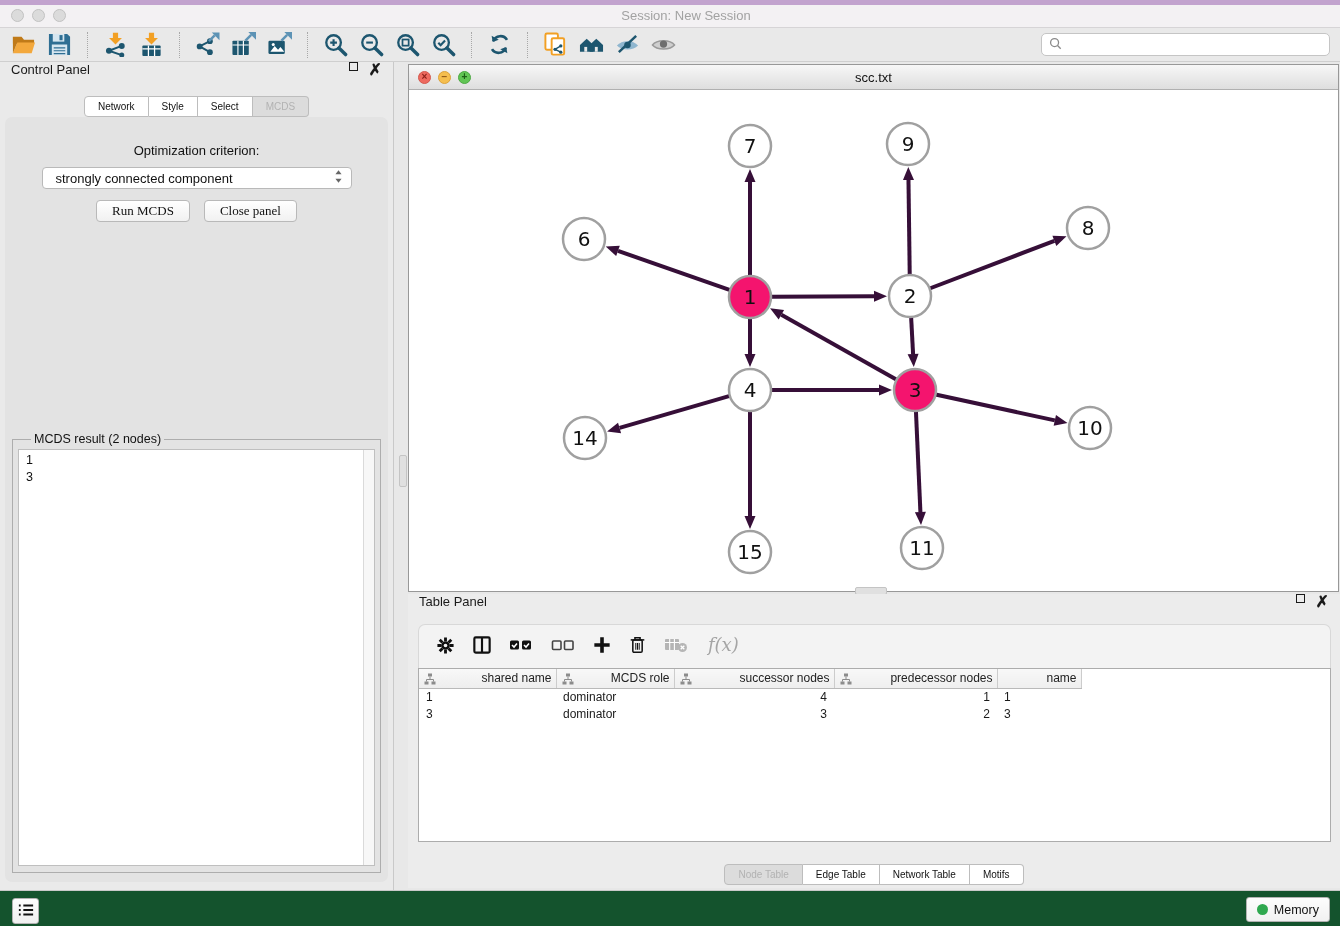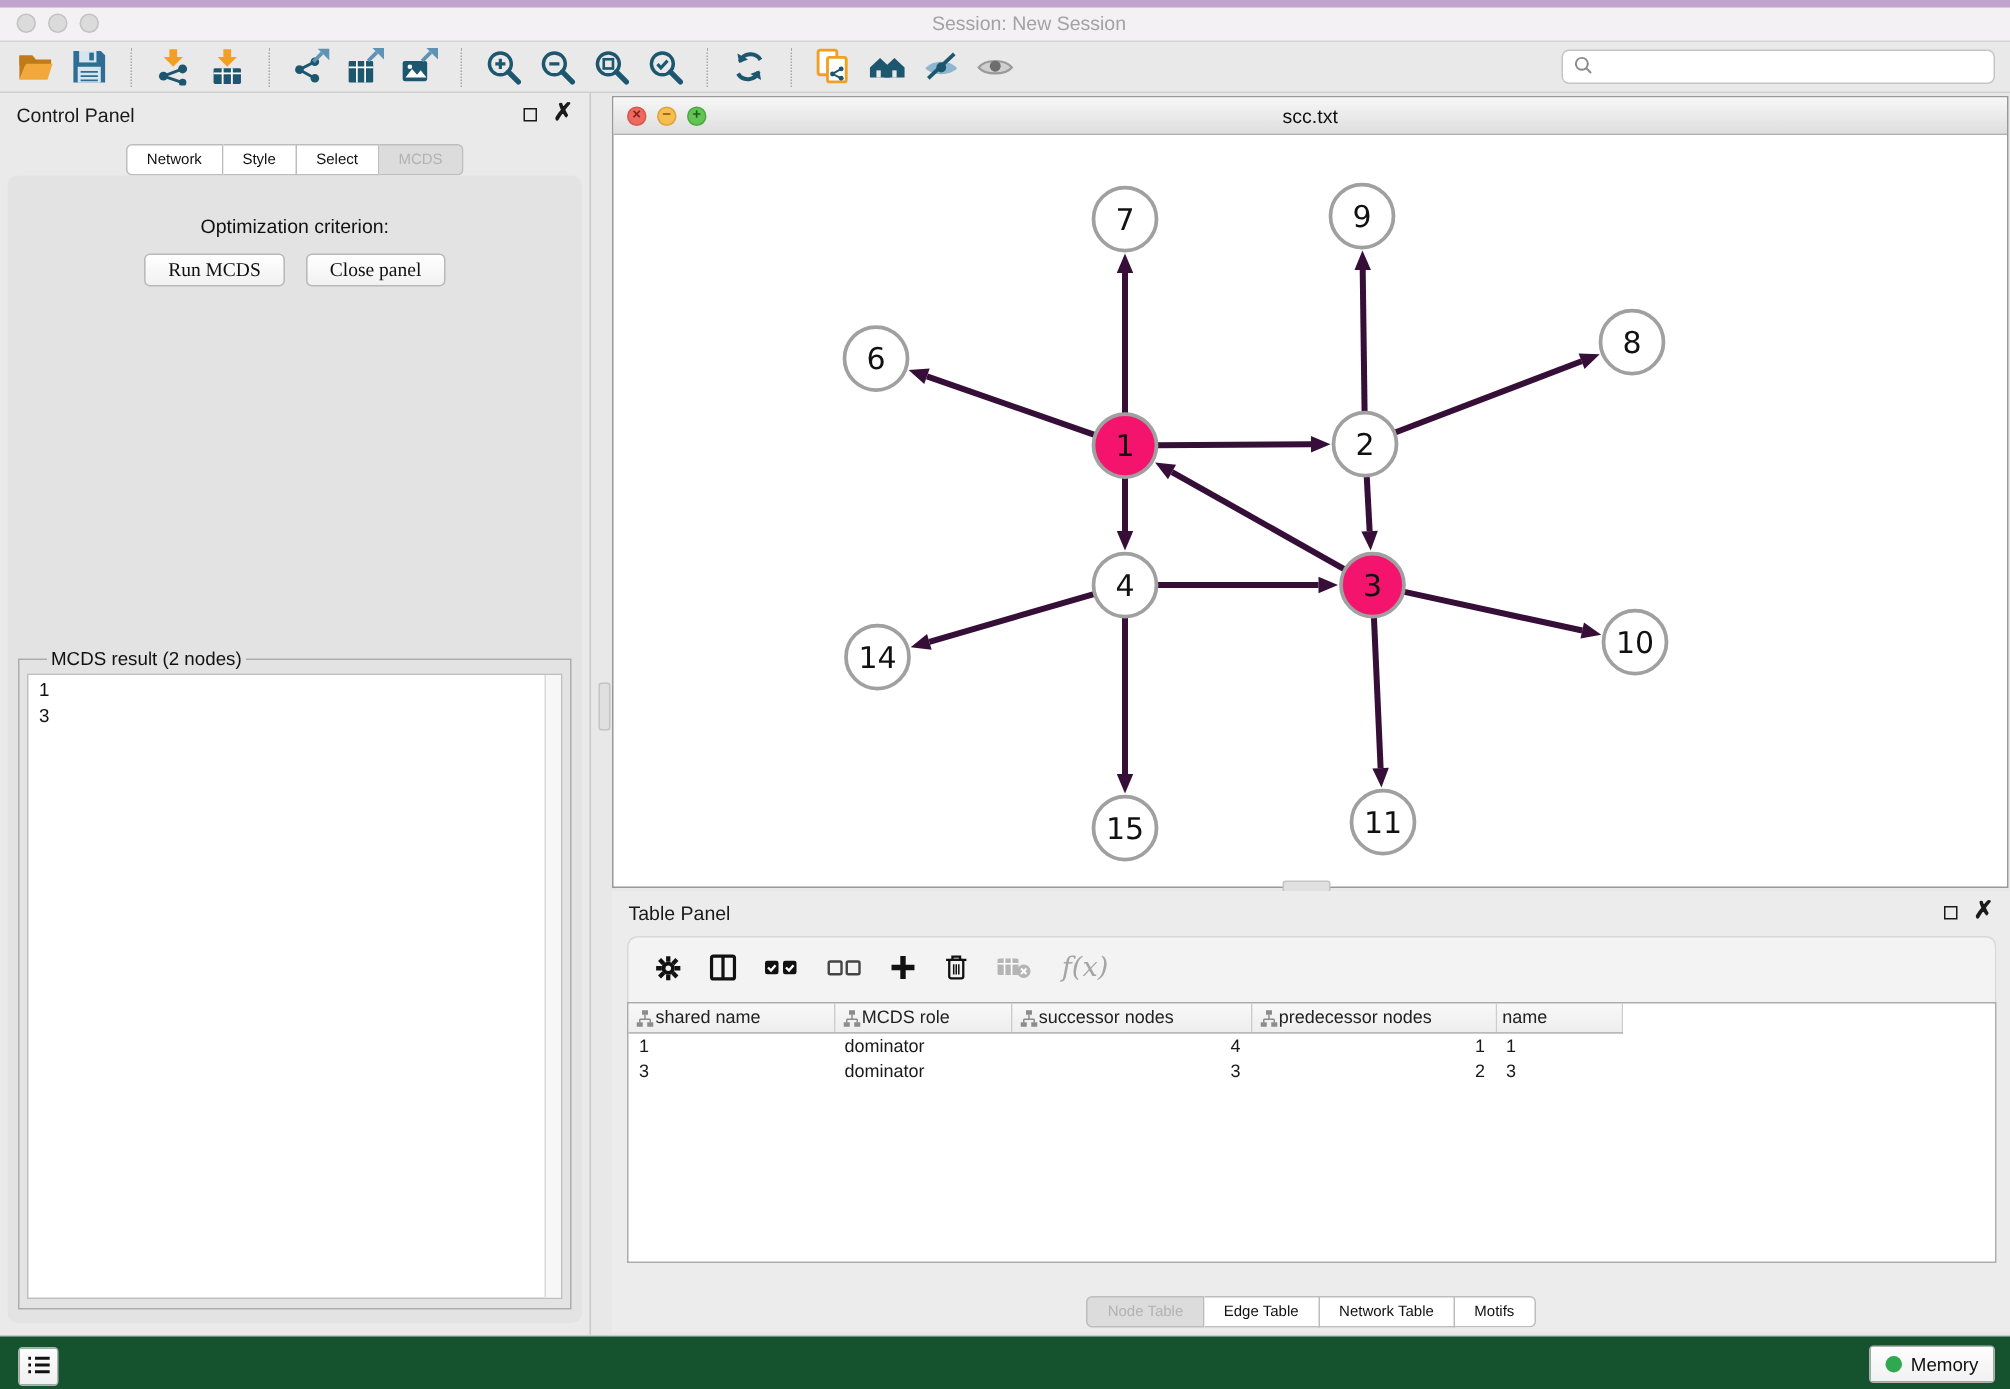--- a/index.html
+++ b/index.html
@@ -16,21 +16,21 @@
 
 .toolbar{position:absolute;top:28px;left:0;width:100%;height:34px;background:#E9E9E9;border-bottom:1px solid #CFCFCF;display:flex;align-items:center;padding:0 10px;gap:9px}
 .tool-btn{width:27px;height:27px;display:flex;align-items:center;justify-content:center;cursor:default}
 .tool-btn svg{width:25px;height:25px;display:block}
 .tool-divider{width:1px;height:26px;border-left:1px dotted #A8A8A8;margin:0 5px}
 .search-box{margin-left:auto;width:289px;height:23px;background:#fff;border:1px solid #C5C5C5;border-radius:5px;display:flex;align-items:center;padding:0 7px;gap:5px}
 .search-box svg{width:13px;height:13px}
 .search-input{border:none;outline:none;flex:1;font-size:12px;font-family:inherit;background:transparent}
 
 
-.panel-header{height:28px;display:flex;align-items:center;padding:0 11px;font-size:13px;color:#1A1A1A}
+.panel-header{height:28px;display:flex;align-items:flex-start;padding:0 11px;font-size:13px;color:#1A1A1A}
 .panel-header .spacer{flex:1}
 .win-float{width:9px;height:9px;border:1.5px solid #1A1A1A;display:inline-block;margin-right:11px}
 .win-close{font-size:16px;font-weight:bold;color:#1A1A1A;line-height:1}
 
 .tab{height:21px;line-height:19px;font-size:10px;background:#fff;border:1px solid #BDBDBD;border-left:none;padding:0 13px;color:#111;white-space:nowrap}
 .tab:first-child{border-left:1px solid #BDBDBD;border-radius:4px 0 0 4px}
 .tab:last-child{border-radius:0 4px 4px 0}
 .tab.selected{background:#DCDCDC;color:#B2B2B2}
 
 
@@ -62,21 +62,21 @@
 
 .v-splitter{position:absolute;left:399px;top:455px;width:8px;height:32px;background:#E0E0E0;border:1px solid #C4C4C4;border-radius:2px}
 .h-splitter{position:absolute;left:855px;top:587px;width:32px;height:8px;background:#E0E0E0;border:1px solid #C4C4C4;border-radius:2px}
 
 
 .table-panel{position:absolute;left:408px;top:594px;width:932px;height:294px;background:#ECECEC}
 .tp-toolbar{position:absolute;left:10px;right:9px;top:30px;height:44px;background:#F3F3F3;border:1px solid #D8D8D8;border-bottom:none;border-radius:7px 7px 0 0;display:flex;align-items:center;gap:18px;padding-left:17px}
 .tp-btn{display:flex;align-items:center;justify-content:center}
 .table-box{position:absolute;left:10px;right:9px;top:74px;height:174px;background:#fff;border:1px solid #ACACAC;overflow:hidden}
 .table-box table{border-collapse:collapse;table-layout:fixed}
-.table-box th{height:19px;background:linear-gradient(#F8F8F8,#EEEEEE);border-right:1px solid #CCCCCC;border-bottom:1px solid #B9B9B9;font-weight:normal;font-size:12px;color:#222;position:relative;text-align:left;padding:0 4px 0 18px}
+.table-box th{height:19px;background:linear-gradient(#F8F8F8,#EEEEEE);border-right:1px solid #CCCCCC;border-bottom:1px solid #B9B9B9;font-weight:normal;font-size:12px;color:#222;position:relative;text-align:right;padding:0 4px 0 18px}
 .table-box th .sort-ic{position:absolute;left:5px;top:4px;width:12px;height:12px}
 .table-box th.no-ic{padding-left:4px}
 .table-box td{height:17px;font-size:12px;color:#1A1A1A;padding:0 7px;vertical-align:middle;white-space:nowrap}
 .bottom-tabs{position:absolute;left:0;width:100%;top:270px;display:flex;justify-content:center}
 
 
 .statusbar{position:absolute;left:0;top:890px;width:100%;height:36px;background:#14532d;border-top:1px solid #C9C9C9}
 .sb-btn{position:absolute;left:12px;top:7px;width:27px;height:26px;background:linear-gradient(#FDFDFD,#F0F0F0);border:1px solid #B2B2B2;border-radius:3px;display:flex;align-items:center;justify-content:center}
 .sb-btn svg{width:18px;height:16px}
 .memory-btn{position:absolute;right:10px;top:6px;height:25px;background:linear-gradient(#FDFDFD,#F1F1F1);border:1px solid #B2B2B2;border-radius:3px;display:flex;align-items:center;gap:6px;padding:0 10px;font-size:12.5px;color:#111;font-family:inherit}
@@ -276,20 +276,27 @@
     <span class="win-close">✗</span>
   </div>
   <div class="cp-tabs" id="cp-tabs">
       <div class="tab">Network</div>
       <div class="tab">Style</div>
       <div class="tab">Select</div>
       <div class="tab selected">MCDS</div>
     </div>
   <div class="cp-body">
     <div class="opt-label">Optimization criterion:</div>
+    <div class="criterion">
+      <span class="cval">strongly connected component</span>
+      <span><svg viewBox="0 0 10 16">
+            <path d="M5 1l3.4 4.6H1.6z" fill="#666"></path>
+            <path d="M5 15l3.4-4.6H1.6z" fill="#666"></path>
+          </svg></span>
+    </div>
     <div class="btn-row">
       <button class="btn">Run MCDS</button>
       <button class="btn">Close panel</button>
     </div>
     <fieldset class="result-fieldset">
       <legend>MCDS result (2 nodes)</legend>
       <div class="result-inner">
         <div class="result-lines" id="result-lines">
             <div>1</div>
             <div>3</div>

